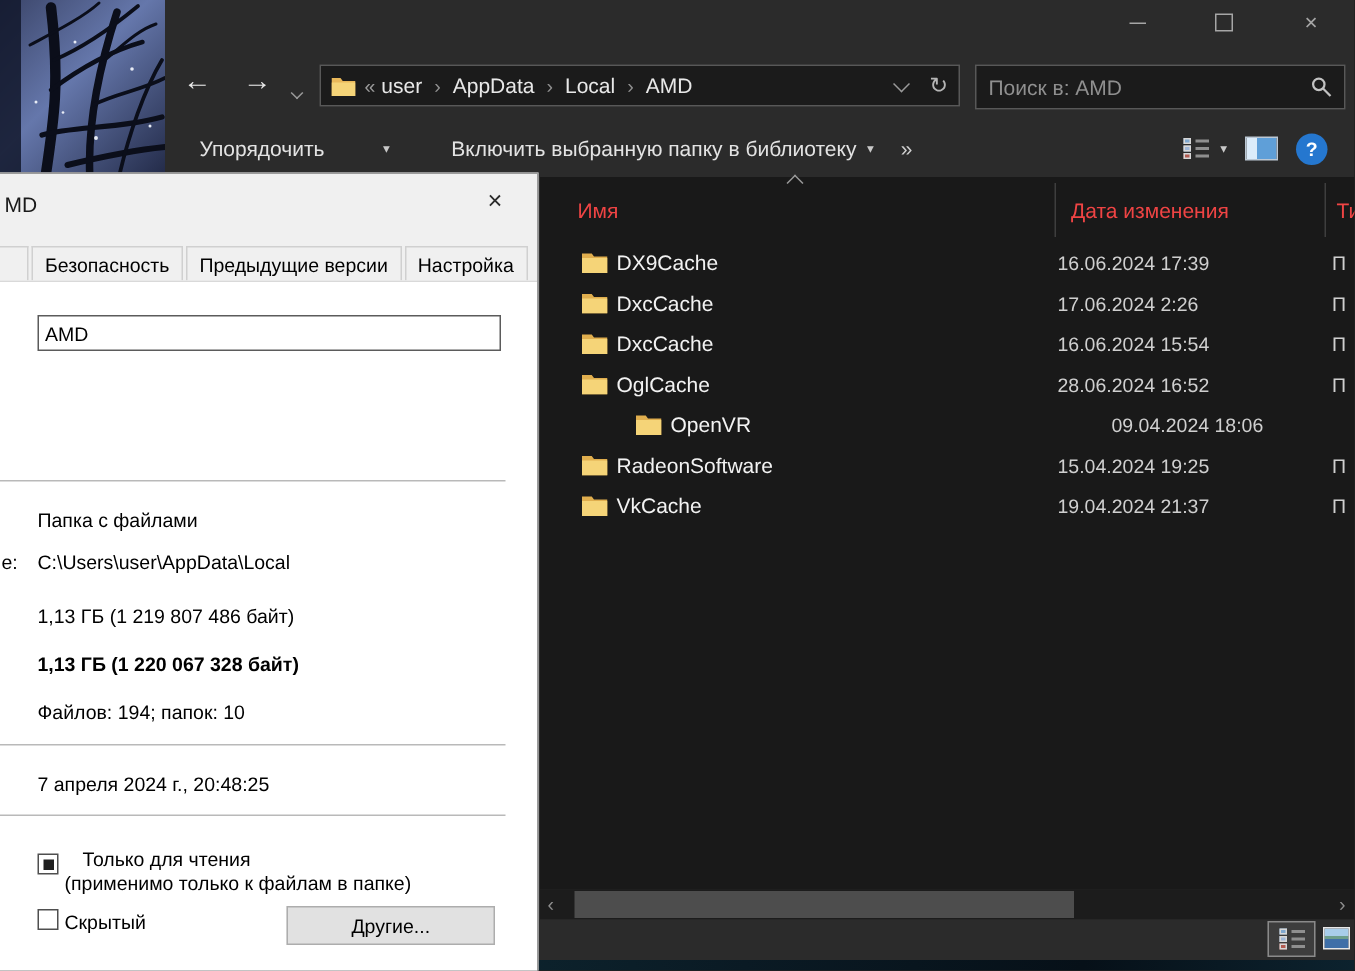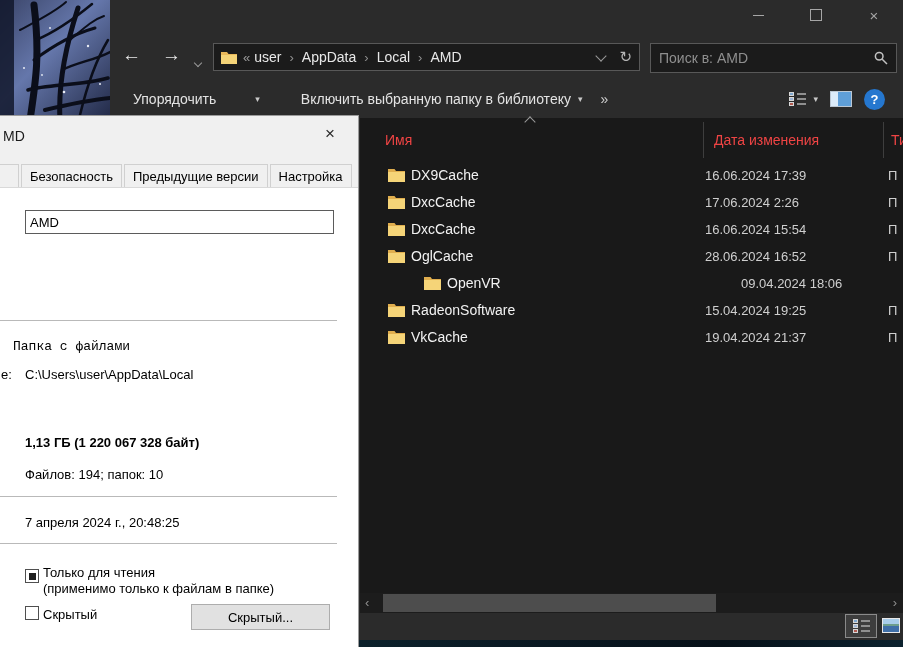--- a/index.html
+++ b/index.html
@@ -307,36 +307,37 @@
     <div class="tab tab-sliver"></div>
     <div class="tab">Безопасность</div>
     <div class="tab">Предыдущие версии</div>
     <div class="tab">Настройка</div>
   </div>
 
   <div class="tab-page">
     <input class="dlg-input" value="AMD" style="">
     <div class="dlg-sep" style="top:132px;"></div>
 
-    <span class="dlg-text" style="left:56px;top:151px;font-family:Liberation Mono, monospace;">Папка с файлами</span>
+    <span class="dlg-text" style="left:68px;top:151px;">Папка с файлами</span>
 
     <span class="dlg-text" style="left:44px;top:179px;color:#000;">е:</span>
     <span class="dlg-text" style="left:68px;top:179px;text-align:center;">C:\Users\user\AppData\Local</span>
 
+    <span class="dlg-text" style="left:68px;top:215px;">1,13 ГБ (1 219 807 486 байт)</span>
     <span class="dlg-text" style="left:68px;top:247px;font-weight:bold;">1,13 ГБ (1 220 067 328 байт)</span>
     <span class="dlg-text" style="left:68px;top:279px;">Файлов: 194; папок: 10</span>
 
     <div class="dlg-sep" style="top:308px;"></div>
     <span class="dlg-text" style="left:68px;top:327px;">7 апреля 2024 г., 20:48:25</span>
     <div class="dlg-sep" style="top:355px;"></div>
 
     <span class="cb" style="left:68px;top:381px;">
         <span class="cb-fill"></span>
       </span>
-    <span class="dlg-text" style="left:86px;top:377px;text-align:center;">Только для чтения</span>
+    <span class="dlg-text" style="left:98px;top:377px;text-align:center;">Только для чтения</span>
     <span class="dlg-text" style="left:86px;top:393px;text-align:center;">(применимо только к файлам в папке)</span>
 
     <span class="cb" style="left:68px;top:418px;"></span>
     <span class="dlg-text" style="left:86px;top:419px;">Скрытый</span>
 
-    <div class="dlg-btn">Скрытый...</div>
+    <div class="dlg-btn">Другие...</div>
   </div>
 </div>
 
 </body></html>

